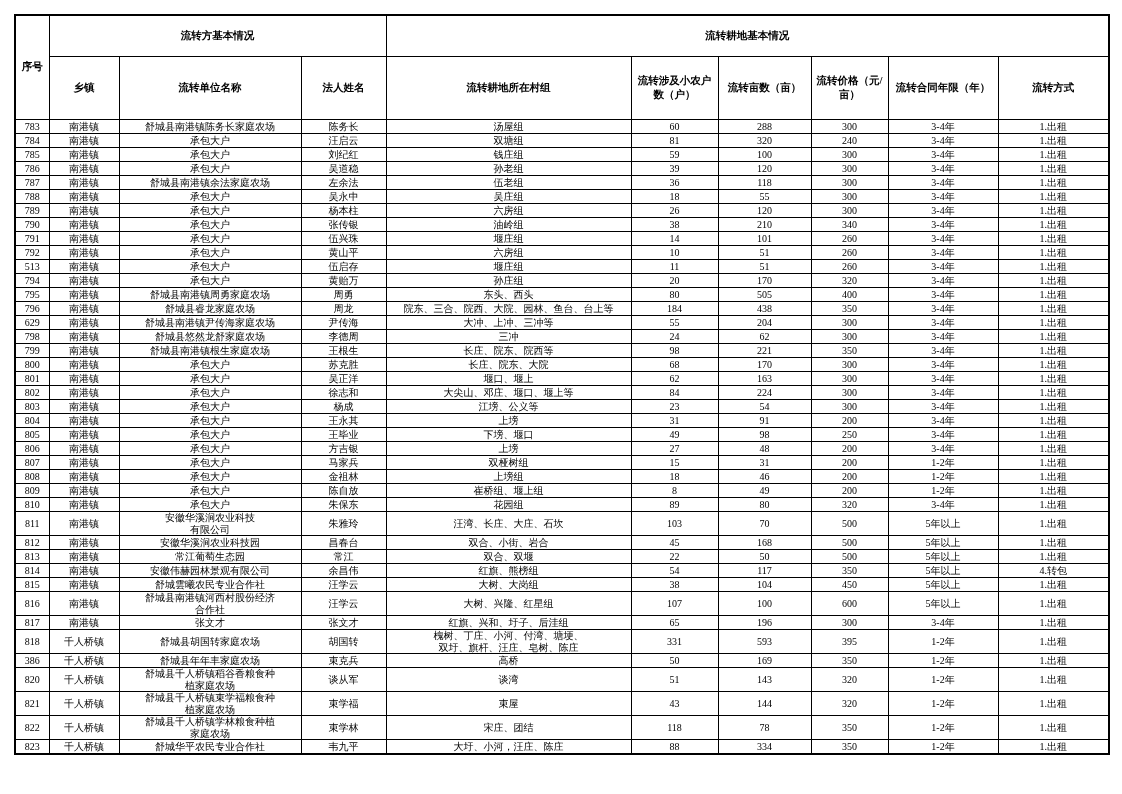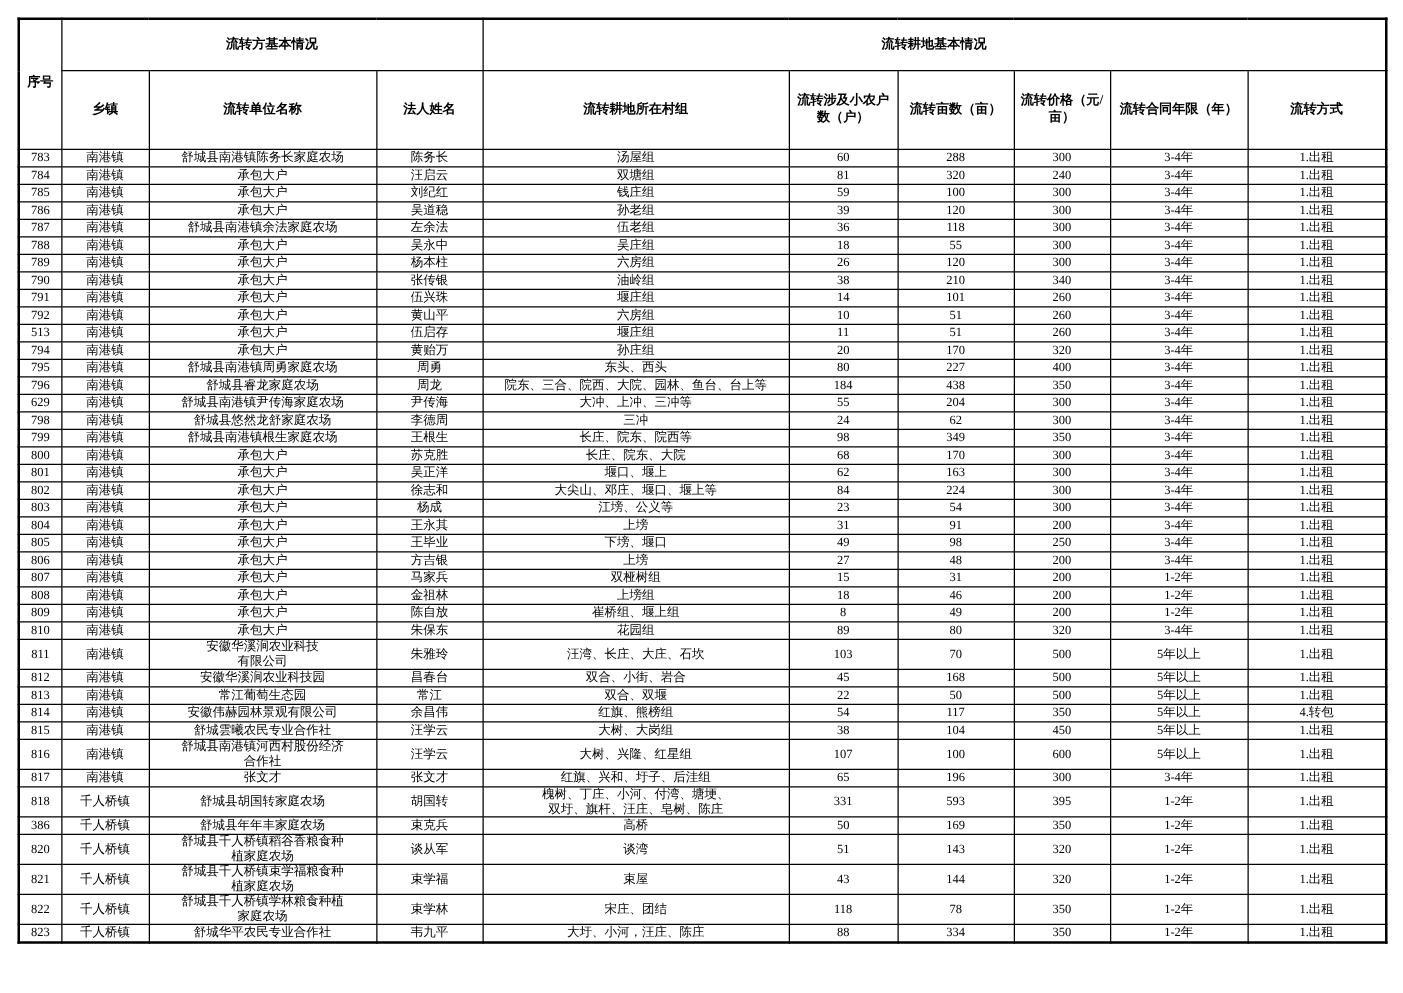--- a/index.html
+++ b/index.html
@@ -222,21 +222,21 @@
           <td>3-4年</td>
           <td>1.出租</td>
         </tr>
         <tr>
           <td class="num">795</td>
           <td>南港镇</td>
           <td>舒城县南港镇周勇家庭农场</td>
           <td>周勇</td>
           <td>东头、西头</td>
           <td class="num">80</td>
-          <td class="num">227</td>
+          <td class="num">505</td>
           <td class="num">400</td>
           <td>3-4年</td>
           <td>1.出租</td>
         </tr>
         <tr>
           <td class="num">796</td>
           <td>南港镇</td>
           <td>舒城县睿龙家庭农场</td>
           <td>周龙</td>
           <td>院东、三合、院西、大院、园林、鱼台、台上等</td>
@@ -270,21 +270,21 @@
           <td>3-4年</td>
           <td>1.出租</td>
         </tr>
         <tr>
           <td class="num">799</td>
           <td>南港镇</td>
           <td>舒城县南港镇根生家庭农场</td>
           <td>王根生</td>
           <td>长庄、院东、院西等</td>
           <td class="num">98</td>
-          <td class="num">349</td>
+          <td class="num">221</td>
           <td class="num">350</td>
           <td>3-4年</td>
           <td>1.出租</td>
         </tr>
         <tr>
           <td class="num">800</td>
           <td>南港镇</td>
           <td>承包大户</td>
           <td>苏克胜</td>
           <td>长庄、院东、大院</td>

